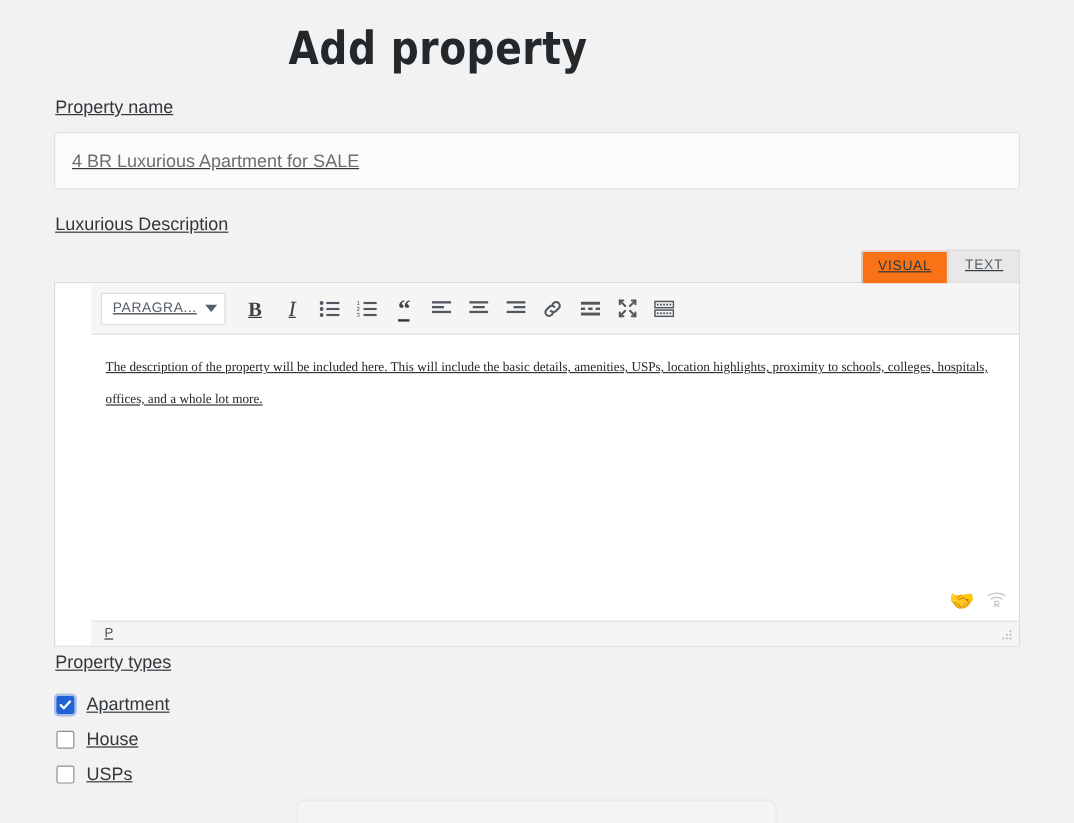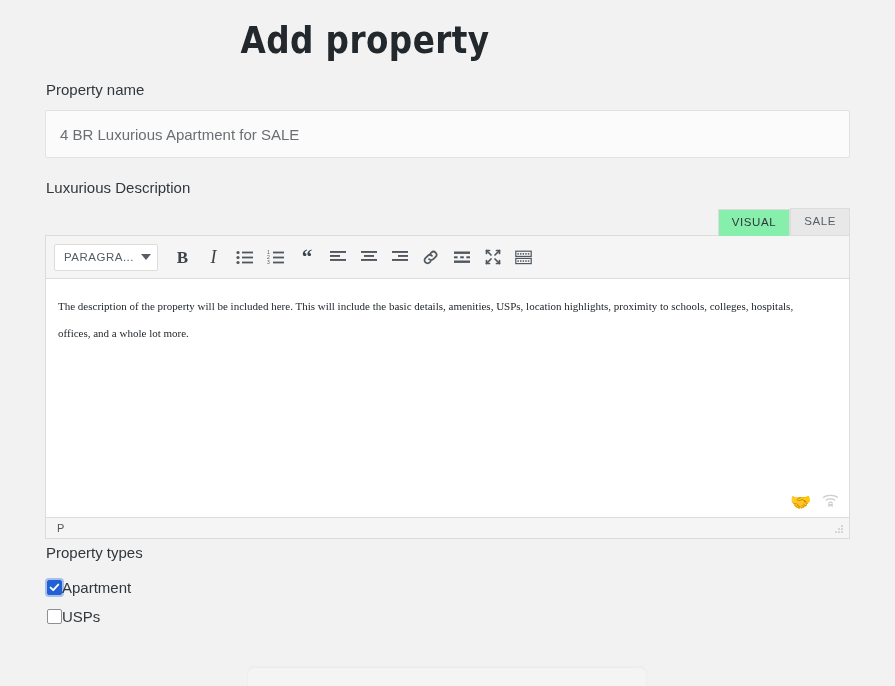--- a/index.html
+++ b/index.html
@@ -33,20 +33,21 @@
     margin: 0;
     padding: 18px 0 0 0;
     line-height: 44px;
     transform: scaleX(0.86);
   }
 
   
   .form-wrap {
     padding: 0 45px;
     margin-top: 18px;
+    text-decoration: underline;
   }
 
   .field-label {
     font-size: 15px;
     color: #32373c;
     line-height: 20px;
     margin: 0 0 10px 1px;
   }
 
   .text-input {
@@ -88,35 +89,36 @@
     font-size: 11.5px;
     letter-spacing: 0.6px;
     color: #555d66;
     border: 1px solid #dcdcdc;
     border-bottom: none;
     background: #e8e8e8;
     cursor: pointer;
     font-family: "Liberation Sans", sans-serif;
   }
   .editor-tab.active {
-    background: #86efac;
+    background: #f97316;
     color: #32373c;
     border-color: #dcdcdc;
     position: relative;
     margin-bottom: -1px;
     padding-bottom: 1px;
     margin-top: 30px;
   }
   .editor-tab + .editor-tab { margin-left: 0; }
 
   .editor-frame {
     border: 1px solid #dcdcdc;
     background: #ffffff;
     position: relative;
     z-index: 1;
+    padding-left: 30px;
   }
 
   .editor-toolbar {
     display: flex;
     align-items: center;
     height: 42px;
     background: #f5f5f5;
     border-bottom: 1px solid #dcdcdc;
     padding: 0 8px;
     gap: 2px;
@@ -214,20 +216,21 @@
     position: relative;
     cursor: nwse-resize;
   }
 
   
   .checks-wrap { margin-top: 4px; }
   .check-row {
     display: flex;
     align-items: center;
     height: 29px;
+    gap: 10px;
   }
   .cb {
     box-sizing: border-box;
     width: 15px;
     height: 15px;
     border: 1px solid #8c8f94;
     border-radius: 2px;
     background: #fff;
     display: flex;
     align-items: center;
@@ -277,21 +280,21 @@
 
     <div class="spacer-20"></div>
 
     <div>
       <div class="field-label">Luxurious Description</div>
 
       <div class="editor-block">
 
         <div class="editor-tabs">
           <div class="editor-tab active">VISUAL</div>
-          <div class="editor-tab">SALE</div>
+          <div class="editor-tab">TEXT</div>
         </div>
 
         <div class="editor-frame">
 
           <div class="editor-toolbar">
 
             <div class="format-select">
               <span>PARAGRA...</span>
               <span class="caret"></span>
             </div>
@@ -438,20 +441,26 @@
 
       <div class="check-row">
         <span class="cb checked">
           <svg width="11" height="11" viewBox="0 0 11 11" fill="none" stroke="#ffffff" stroke-width="1.9" stroke-linecap="round" stroke-linejoin="round">
             <path d="M1.6 5.6 L4.2 8.2 L9.3 2.6"></path>
           </svg>
         </span>
         <span class="check-label">Apartment</span>
       </div>
 
+      <div class="check-row">
+        <span class="cb">
+          
+        </span>
+        <span class="check-label">House</span>
+      </div>
 
       <div class="check-row">
         <span class="cb">
           
         </span>
         <span class="check-label">USPs</span>
       </div>
     </div>
 
   </div>

